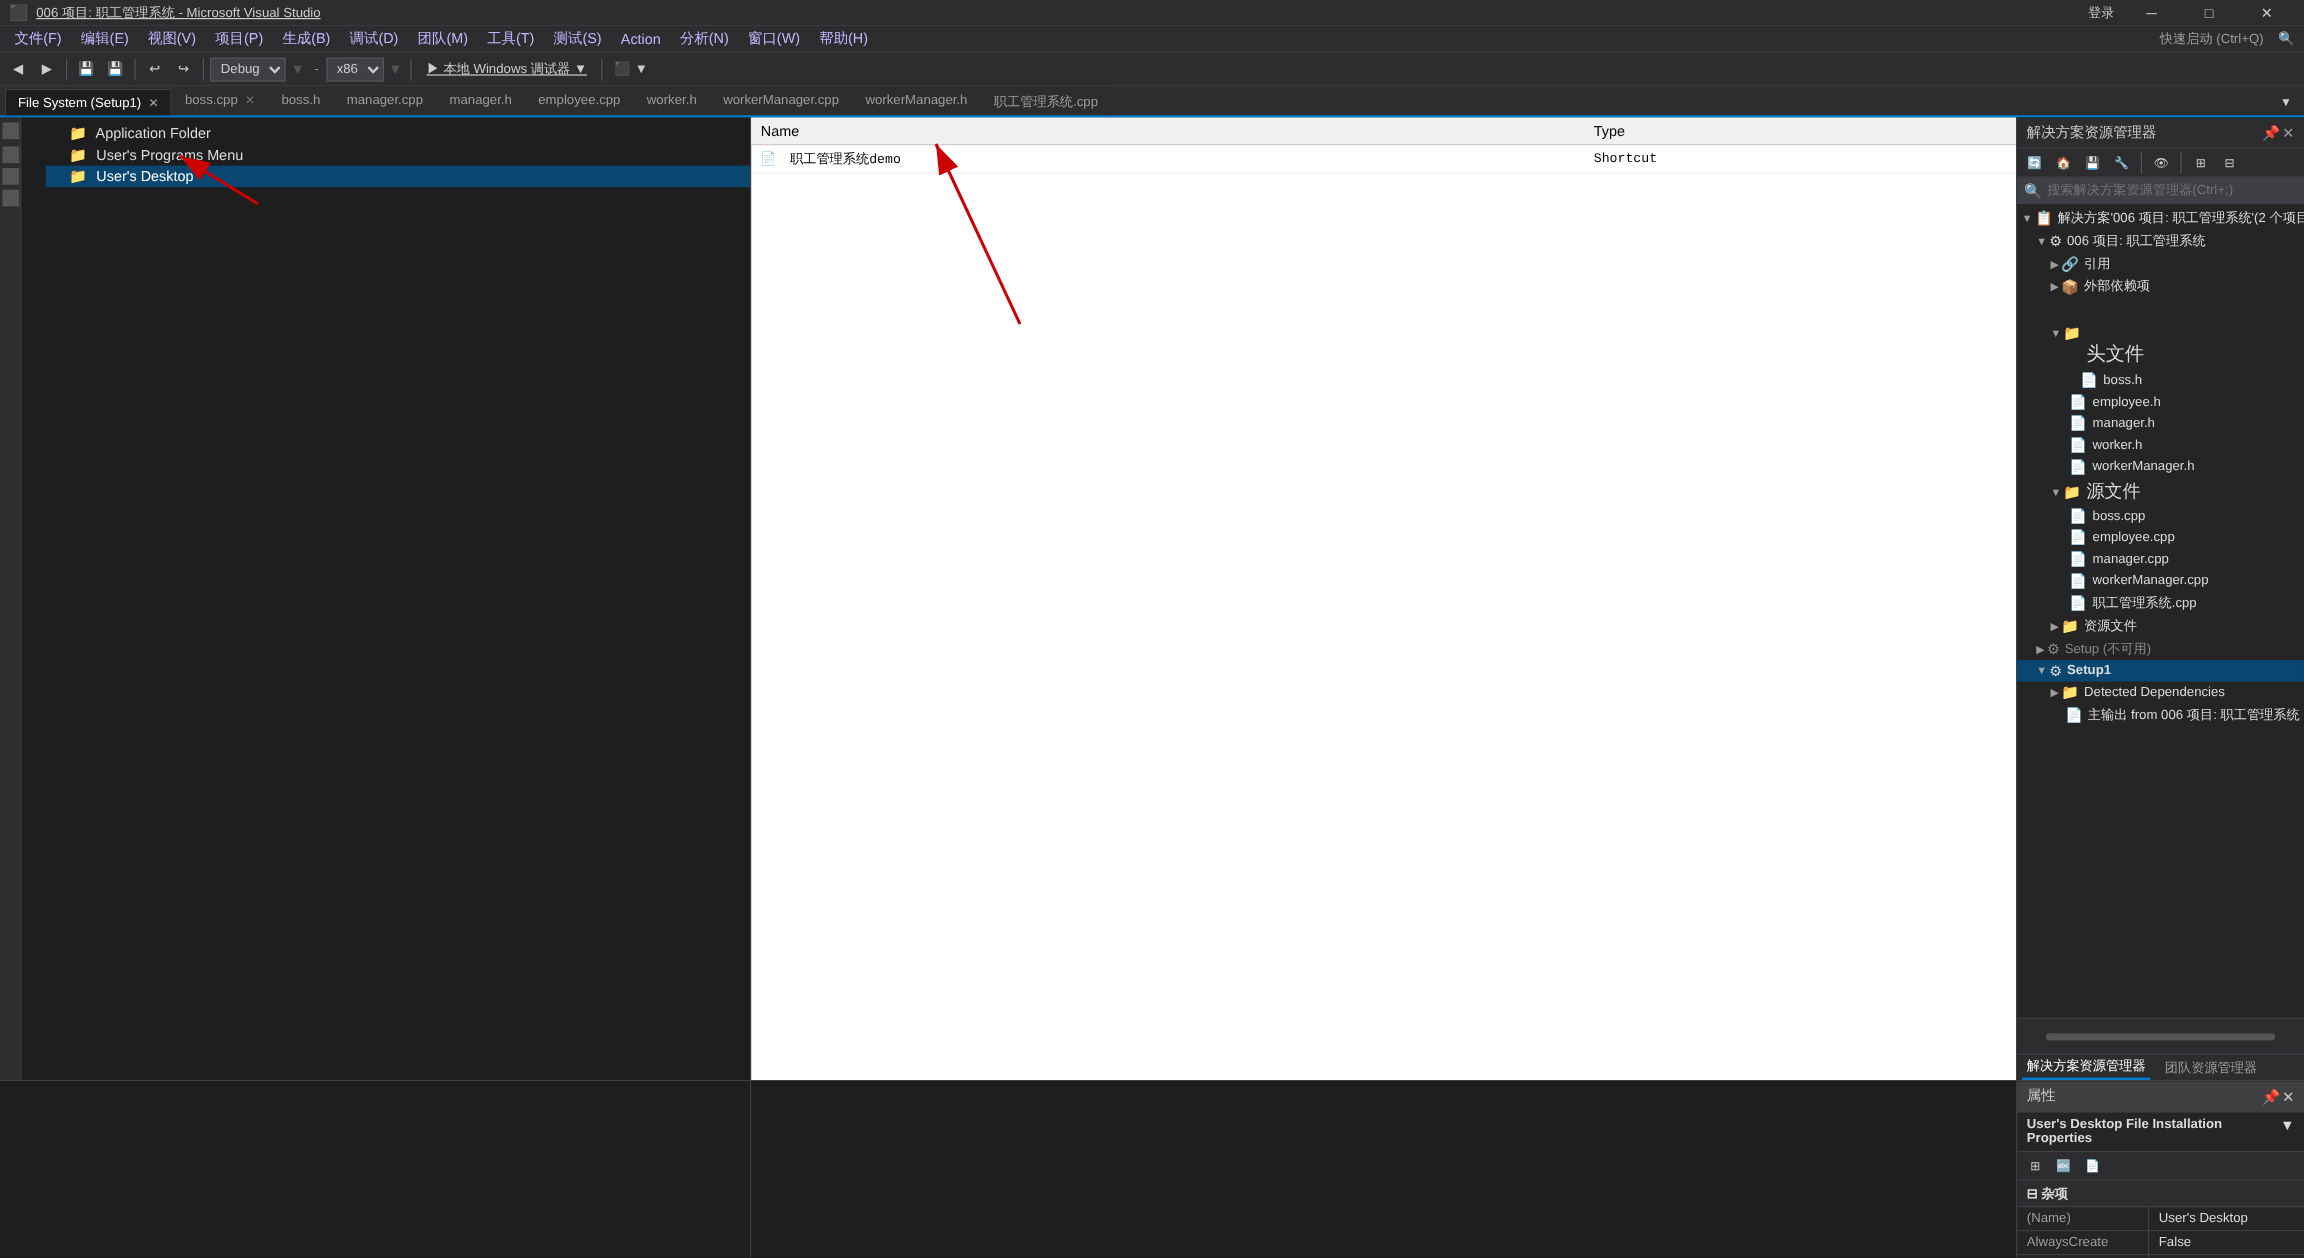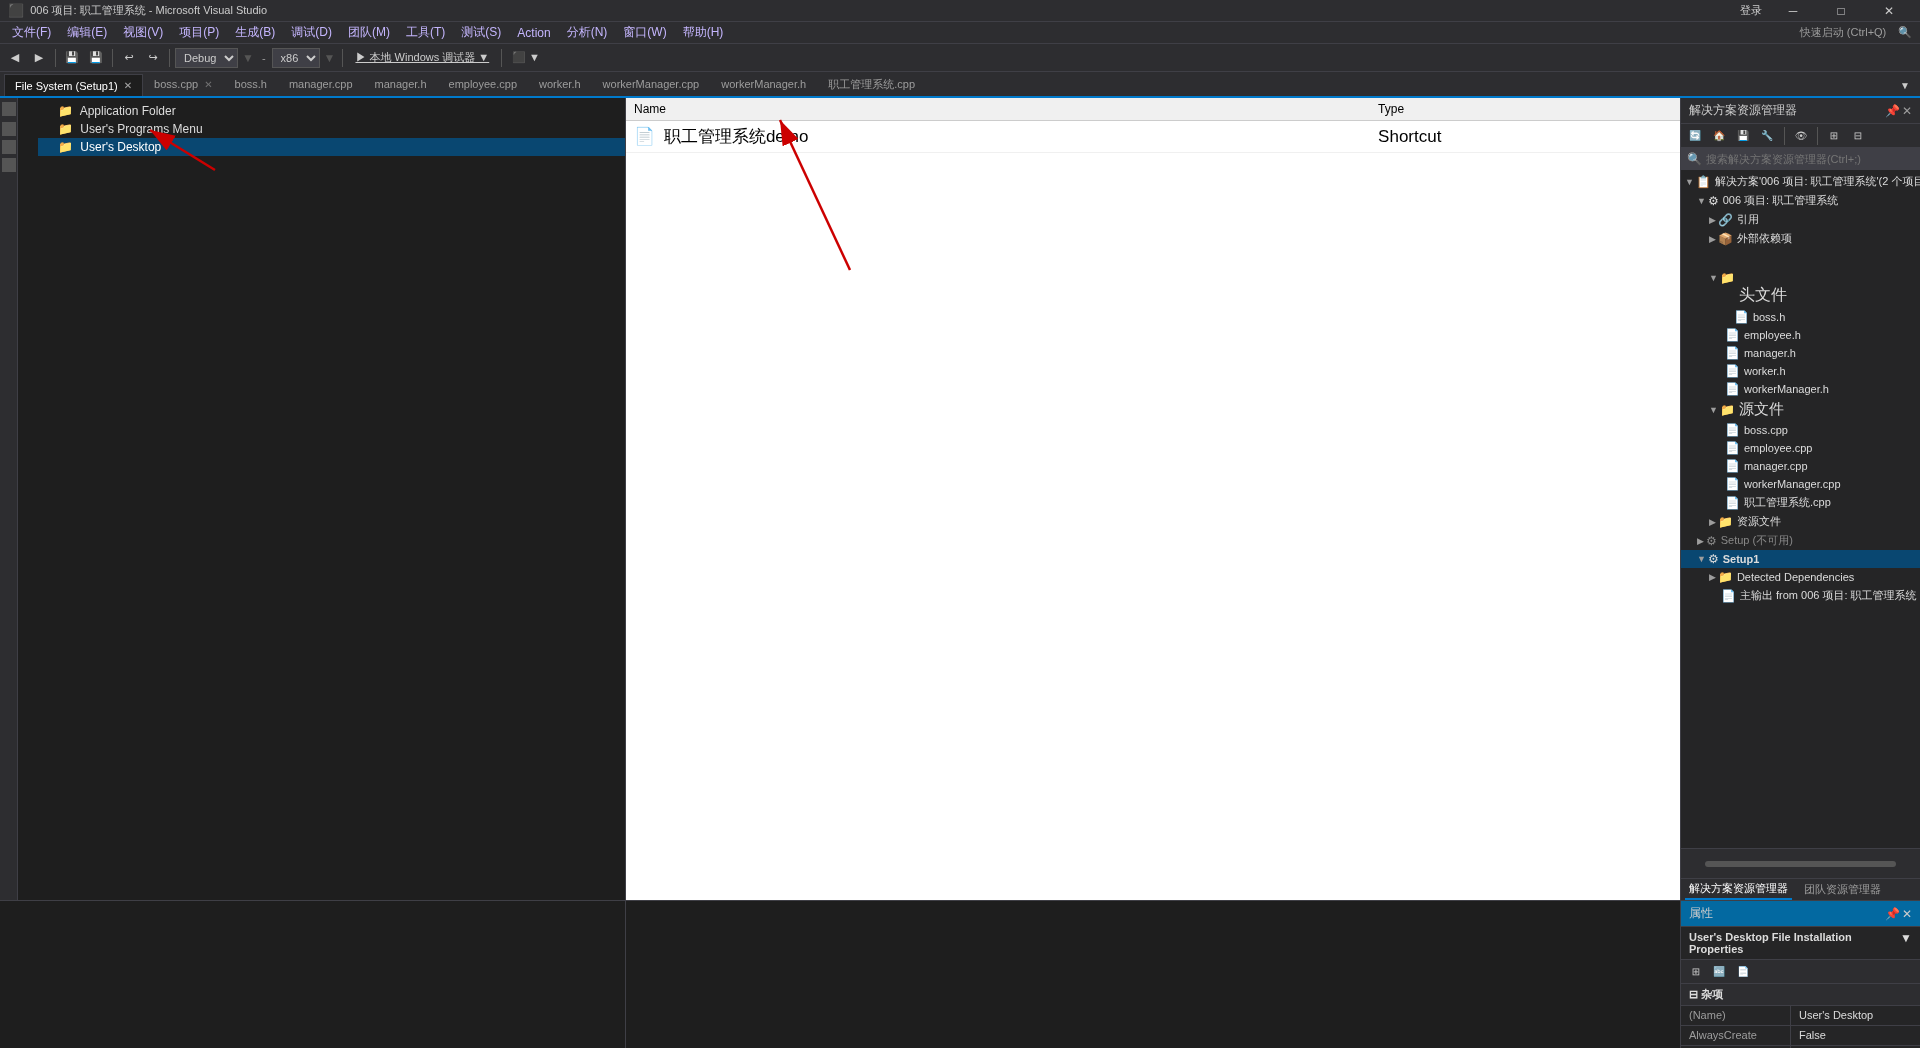--- a/index.html
+++ b/index.html
@@ -11,21 +11,21 @@
       height: 22px;
       display: flex;
       align-items: center;
       padding: 0 8px;
       color: #ccc;
       font-size: 11px;
       border-bottom: 1px solid #3f3f46;
       user-select: none;
     }
     #title-bar .title-icon { margin-right: 6px; color: #569cd6; font-size: 13px; }
-    #title-bar .title-text { flex: 1; }
+    #title-bar .title-text { flex: 1; text-decoration: underline; }
     #title-bar .title-controls { display: flex; gap: 2px; }
     #title-bar .title-controls span {
       width: 46px; height: 22px; display: flex; align-items: center; justify-content: center;
       cursor: pointer; font-size: 12px;
     }
 
     
     #menu-bar {
       background: #2d2d30;
       height: 22px;
@@ -114,21 +114,21 @@
       flex: 1;
       background: #fff;
       color: #000;
       overflow: auto;
     }
     .file-table { width: 100%; border-collapse: collapse; }
     .file-table th {
       background: #f0f0f0; border-bottom: 1px solid #ccc;
       text-align: left; padding: 4px 8px; font-size: 12px; font-weight: normal;
     }
-    .file-table td { padding: 4px 8px; font-size: 17px; border-bottom: 1px solid #f0f0f0; }
+    .file-table td { padding: 4px 8px; font-size: 11px; border-bottom: 1px solid #f0f0f0; font-family: Liberation Mono, monospace; }
     .file-row-icon { margin-right: 4px; color: #569cd6; }
 
     
     #solution-explorer {
       width: 240px;
       background: #252526;
       border-left: 1px solid #3f3f46;
       display: flex;
       flex-direction: column;
       font-size: 12px;
@@ -175,21 +175,21 @@
 
     
     #properties-panel {
       width: 240px;
       background: #252526;
       border-left: 1px solid #3f3f46;
       font-size: 12px;
       overflow: auto;
     }
     #properties-panel .prop-header {
-      background: #0369a1;
+      background: #404040;
       padding: 4px 8px;
       font-size: 12px;
       color: #ccc;
       border-bottom: 1px solid #3f3f46;
       display: flex;
       align-items: center;
       justify-content: space-between;
     }
     #properties-panel .prop-title-bar {
       padding: 4px 8px;

